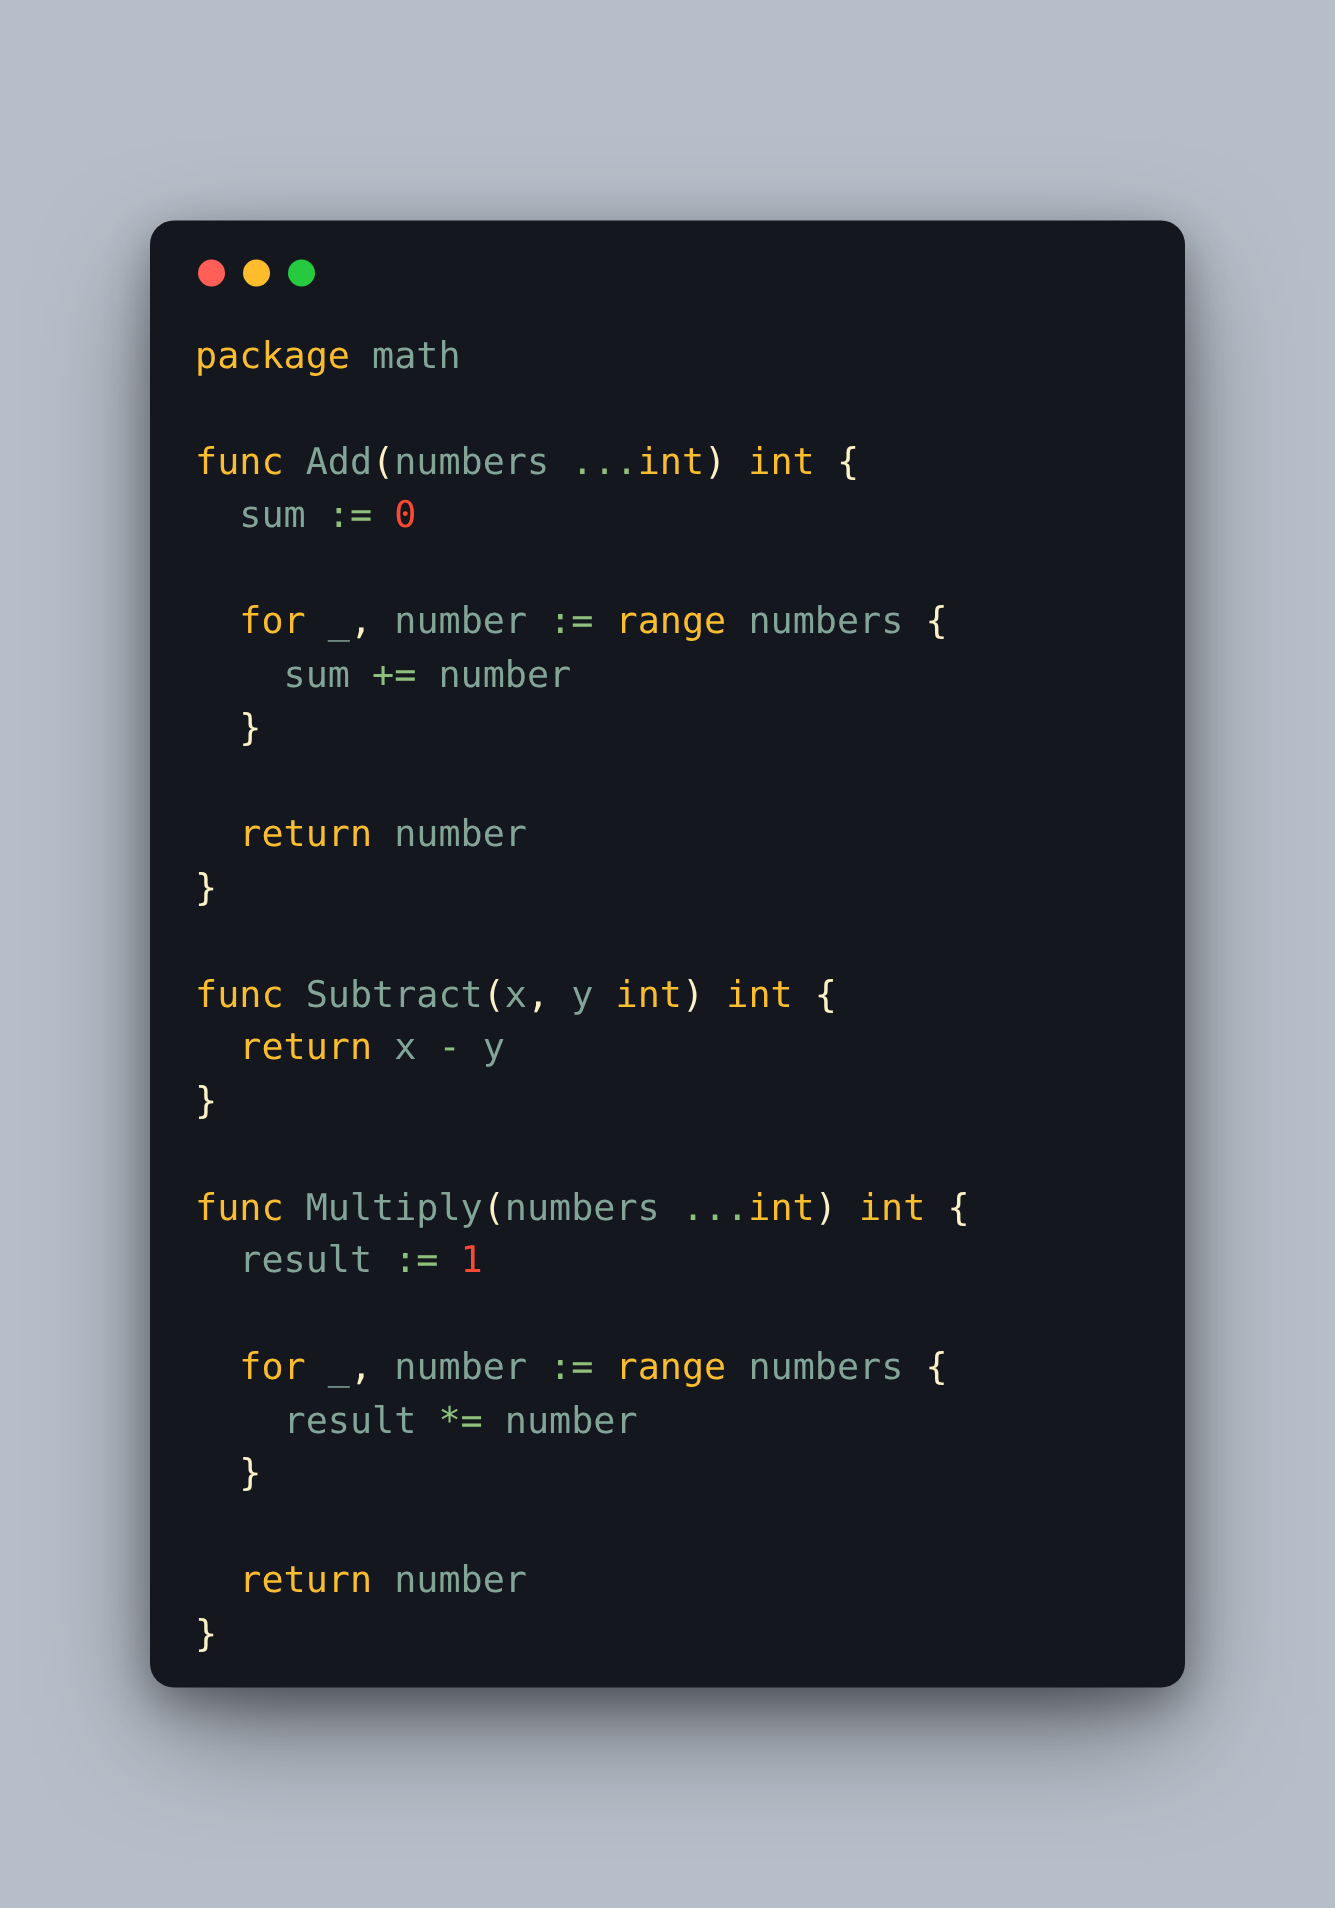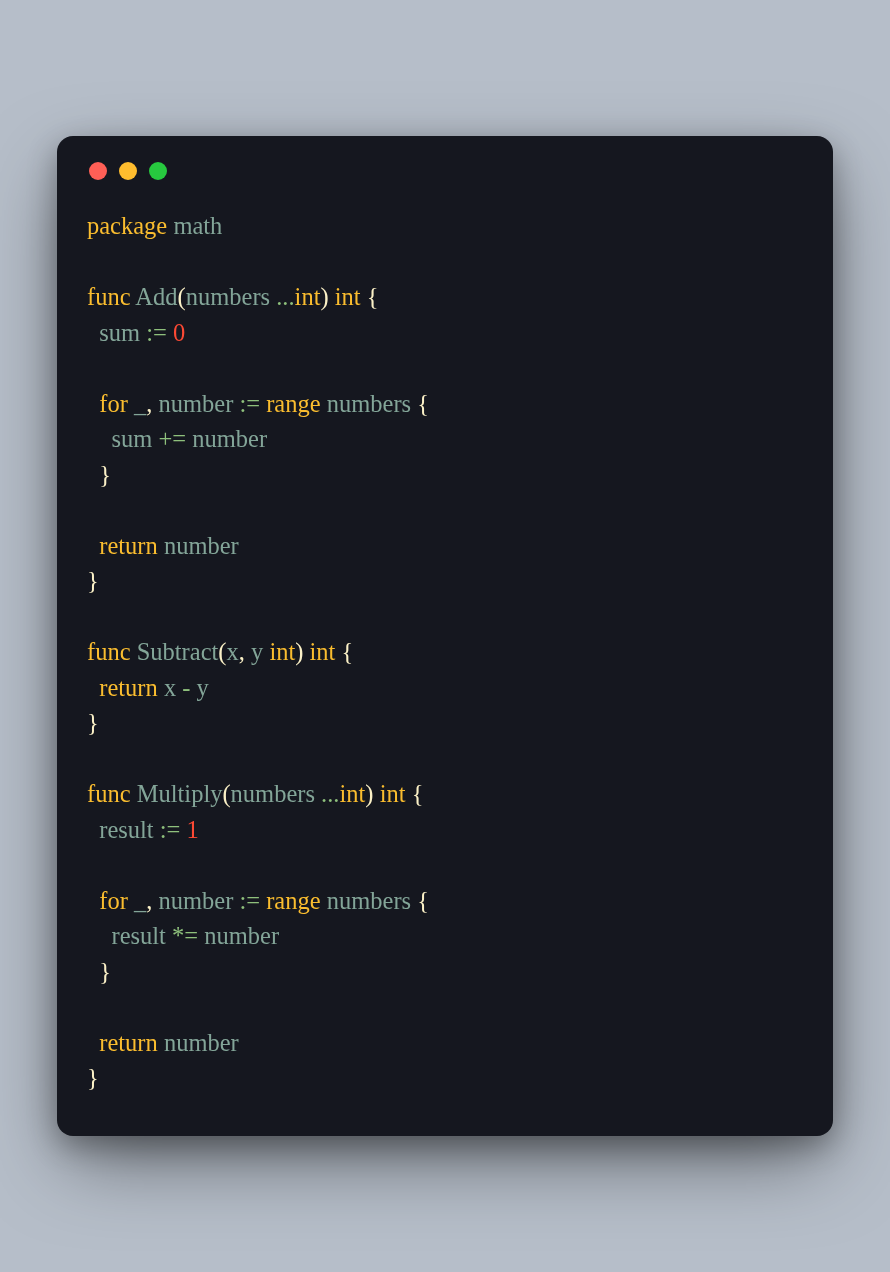--- a/index.html
+++ b/index.html
@@ -3,26 +3,25 @@
 <meta charset="utf-8">
 <style>
   * { margin:0; padding:0; box-sizing:border-box; }
   body {
     width:890px; height:1272px;
     background:#b6bec9;
     display:flex; align-items:center; justify-content:center;
     font-family:"SF Mono","Menlo","Consolas",monospace;
   }
   .window {
-    width:776px;
+    width:690px;
     background:#15171f;
     border-radius:16px;
     box-shadow:0 30px 80px -10px rgba(0,0,0,.5), 0 10px 30px rgba(0,0,0,.3);
-    padding:26px 30px 40px 30px;
-    font-family:Liberation Serif, serif;
+    padding:26px 30px 19px 30px;
   }
   .titlebar { display:flex; gap:12px; margin-bottom:28px; margin-left:2px; }
   .dot { width:18px; height:18px; border-radius:50%; }
   .red    { background:#ff5f56; }
   .yellow { background:#ffbd2e; }
   .green  { background:#27c93f; }
   pre.code {
     font-family:inherit;
     font-size:24.5px;
     line-height:1.45;

